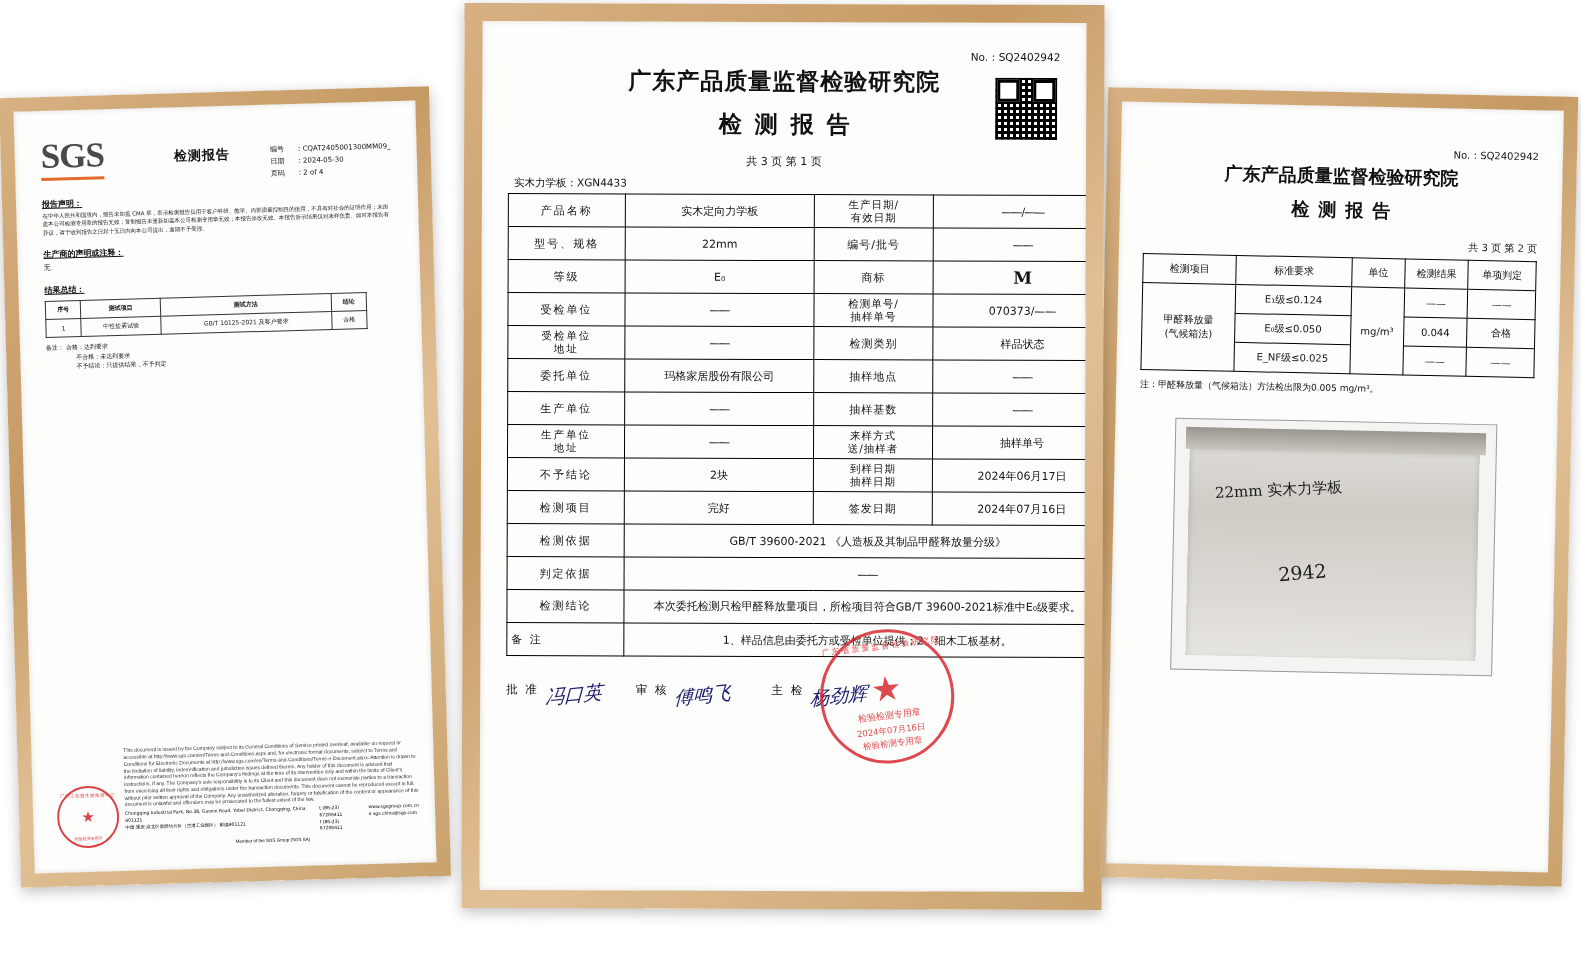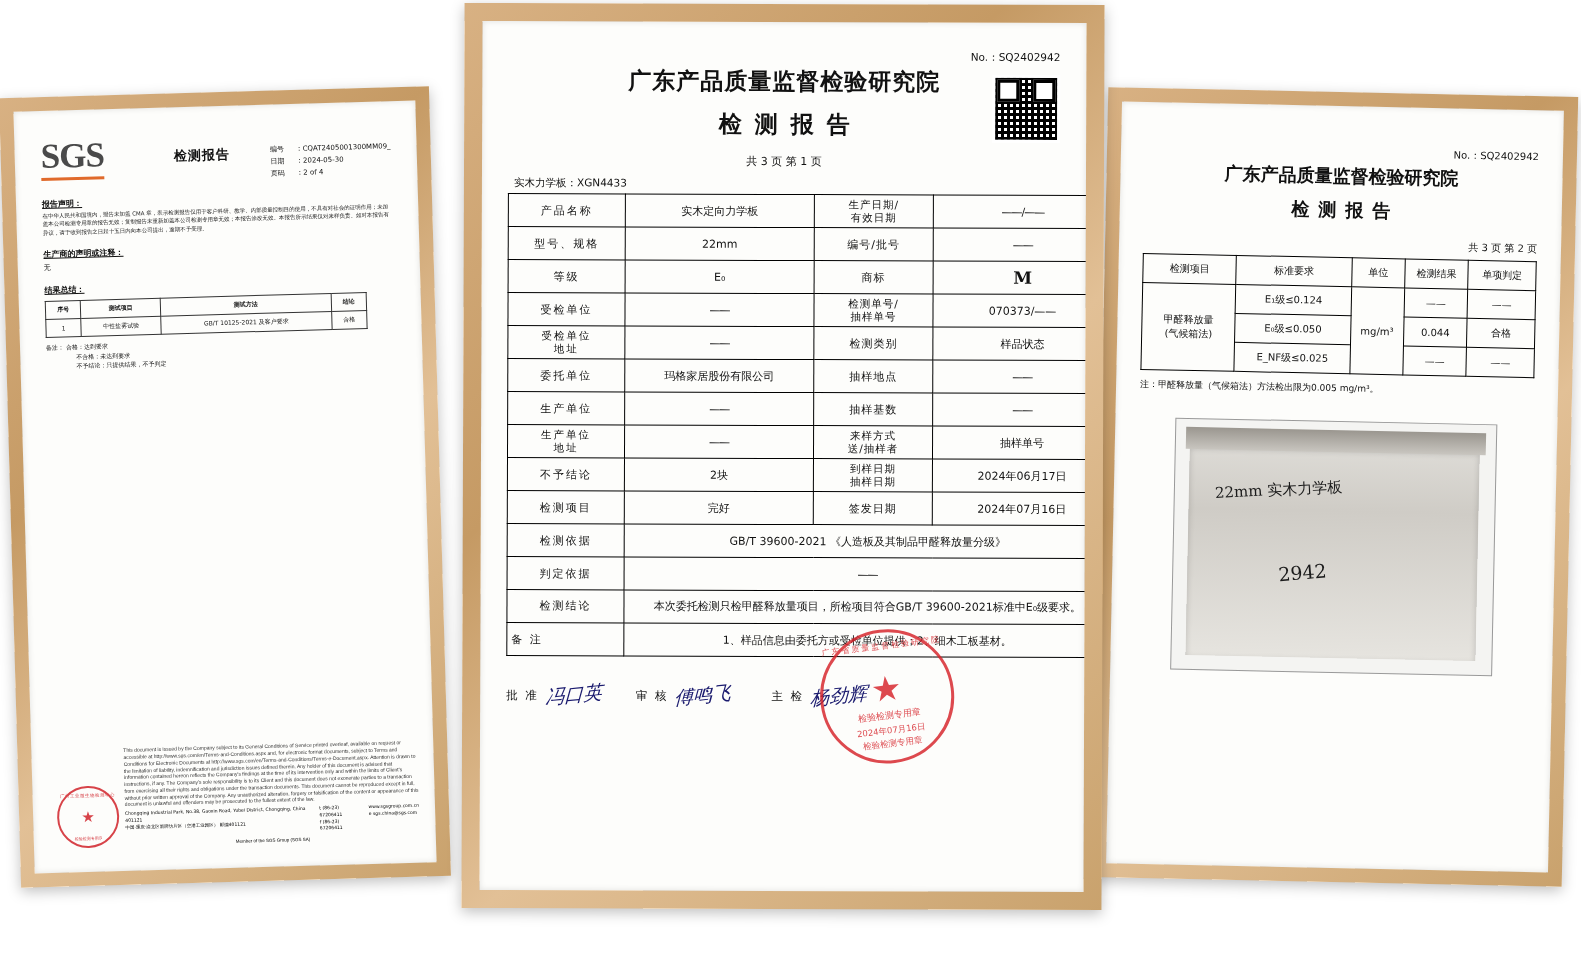--- a/index.html
+++ b/index.html
@@ -309,21 +309,21 @@
     text-align: center; font-size: 8.5px;
     font-family: "DejaVu Sans", sans-serif;
   }
   .sign-row {
     display: flex;
     margin-top: 26px;
     font-family: "DejaVu Sans", sans-serif;
     font-size: 11.5px;
     align-items: flex-end;
   }
-  .sign-block { display: flex; align-items: center; }
+  .sign-block { display: flex; align-items: flex-start; }
   .sign-label { letter-spacing: 2px; }
   .sign-hand {
     font-family: "DejaVu Serif", serif;
     font-style: italic;
     font-size: 19px;
     color: #1a1a6e;
     margin-left: 6px;
     transform: rotate(-6deg) skewX(-8deg);
     white-space: nowrap;
   }

